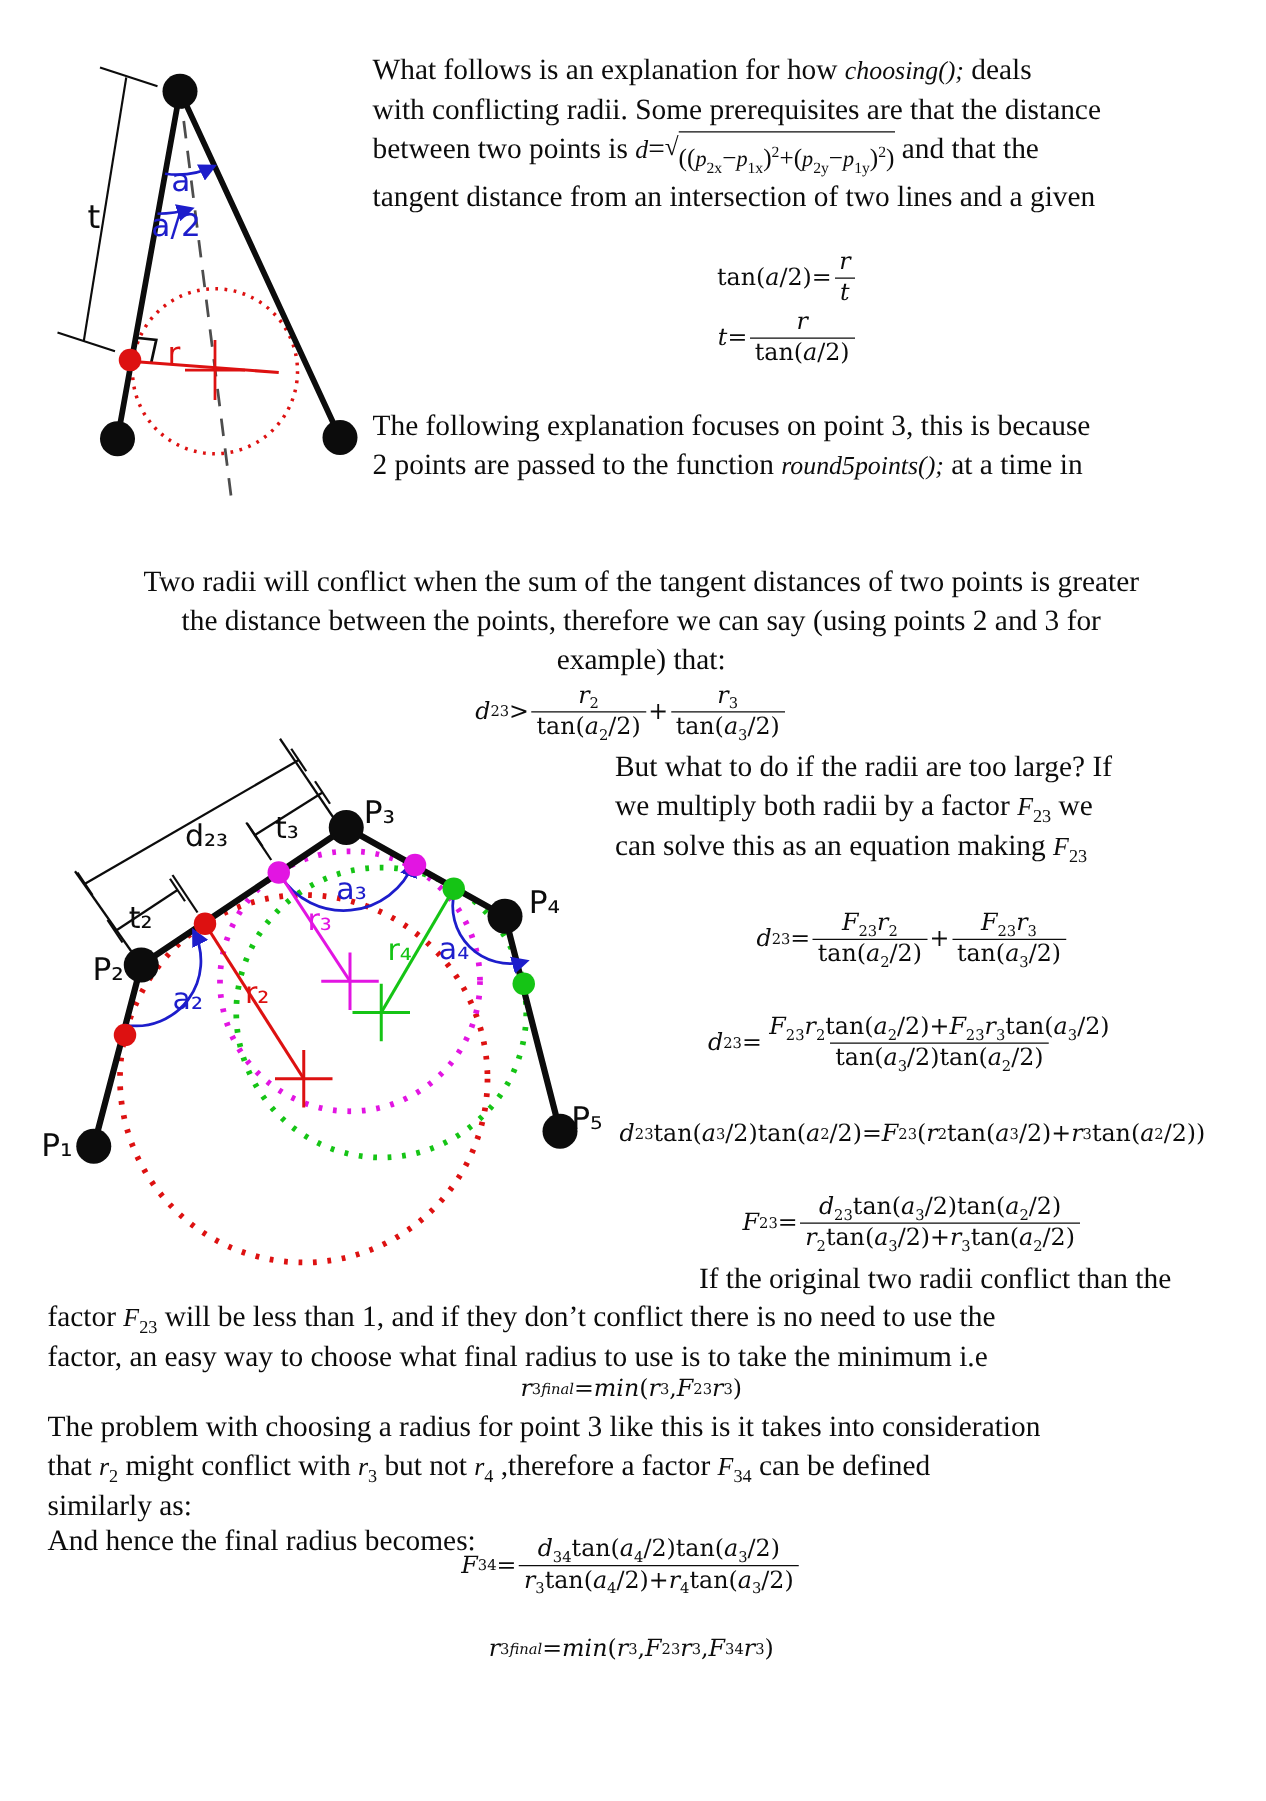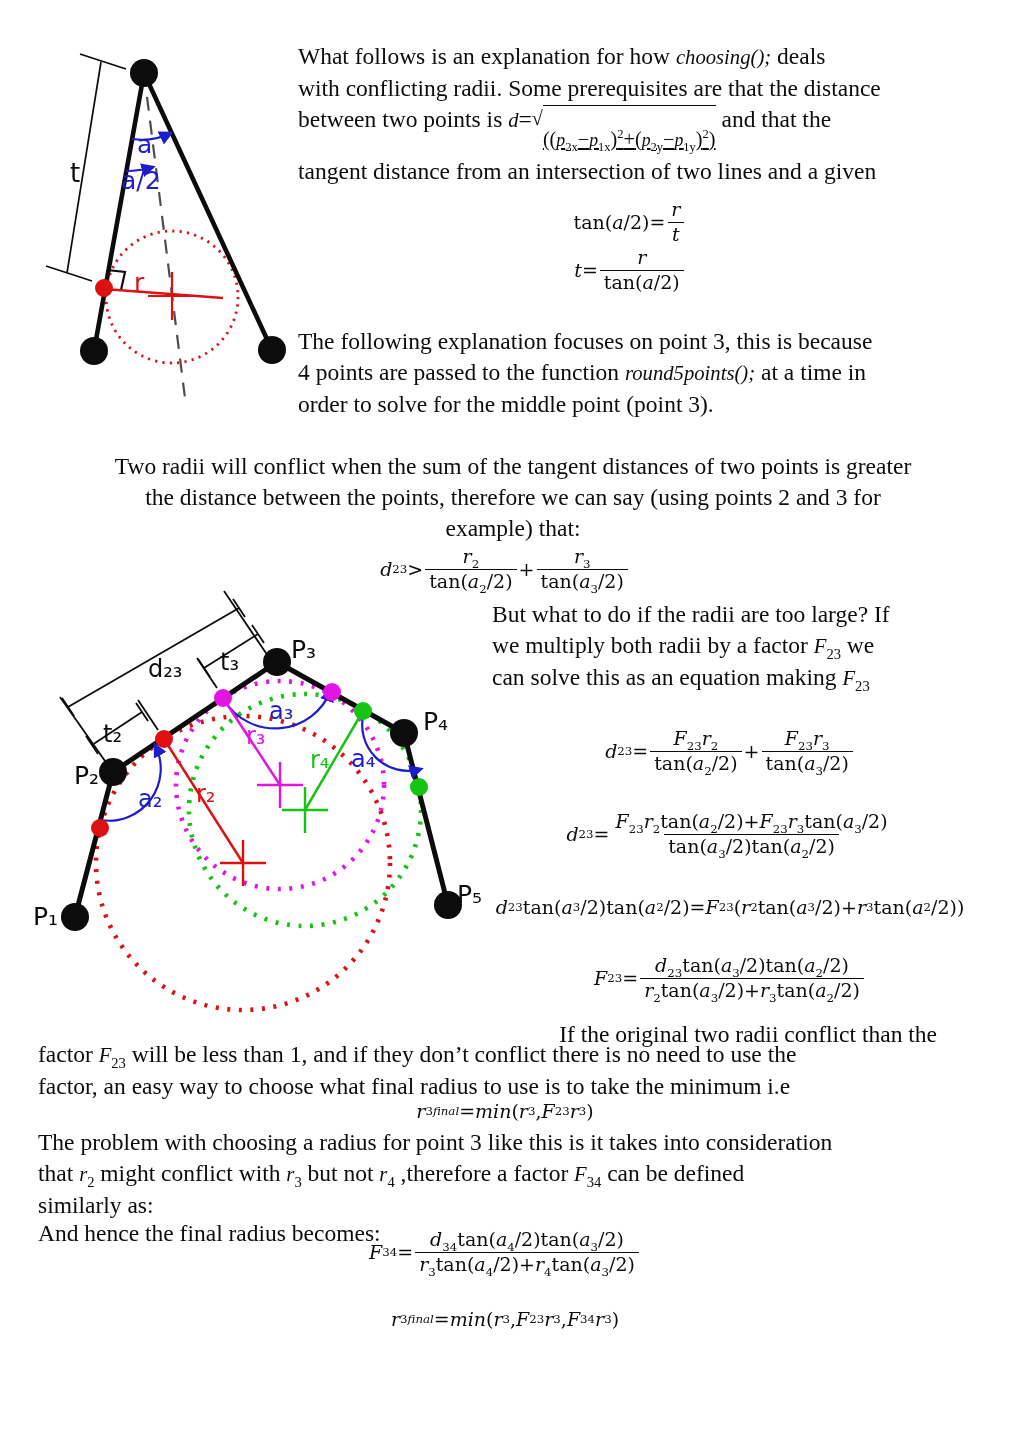--- a/index.html
+++ b/index.html
@@ -12,21 +12,21 @@
   sub{font-size:0.62em;line-height:0;}
   sup{font-size:0.62em;line-height:0;}
   sub.it,sup.it{font-style:italic;}
   .formula{position:absolute;font-family:"DejaVu Serif","DejaVu Sans",serif;font-size:19px;
            display:flex;align-items:center;justify-content:center;white-space:nowrap;}
   .frac{display:inline-flex;flex-direction:column;align-items:center;vertical-align:middle;margin:0 2px;}
   .frac .num,.frac .den{padding:0 4px;line-height:1.25;}
   .frac .den{border-top:1.5px solid var(--ink,#111);}
   .sqrt{display:inline-flex;align-items:flex-start;font-size:0.86em;}
   .sqrt-sign{transform:translateY(-2px);}
-  .sqrt-body{border-top:1.3px solid var(--ink,#111);padding-top:18px;text-decoration:underline;}
+  .sqrt-body{border-top:1.3px solid var(--ink,#111);padding-top:6px;}
   svg text{font-family:"DejaVu Sans","Liberation Sans",sans-serif;fill:var(--ink,#111);}
   .s-ink{stroke:var(--ink,#111);} .s-red{stroke:var(--red,#d11);} .s-mag{stroke:var(--magenta,#e1e);}
   .s-grn{stroke:var(--green,#1c1);} .s-blu{stroke:var(--blue,#22c);} .s-dash{stroke:var(--dash,#555);}
   .f-red{fill:var(--red,#d11);} .f-mag{fill:var(--magenta,#e1e);} .f-grn{fill:var(--green,#1c1);}
   .f-blu{fill:var(--blue,#22c);} .f-ink{fill:var(--ink,#111);}
   .t-blu{fill:var(--blue,#22c);} .t-red{fill:var(--red,#d11);} .t-mag{fill:var(--magenta,#e1e);} .t-grn{fill:var(--green,#1c1);}
   .nofill{fill:none;}
 </style>
 </head>
 <body>
@@ -88,22 +88,21 @@
       <span class="it">t</span>
       <span>=</span>
       <span class="frac">
         <span class="num"><span class="it">r</span></span>
         <span class="den"><span>tan(</span><span class="it">a</span><span>/2)</span></span>
       </span>
     </div>
 
   <div class="para" style="left:298px;top:326px;width:700px;">
       <div class="textline">The following explanation focuses on point 3, this is because</div>
-      <div class="textline"><span>4 points are passed to the function   </span><span class="it">round5points();</span><span>  at a time in</span></div>
-      <div class="textline">order to solve for the middle point (point 3).</div>
+      <div class="textline"><span>2 points are passed to the function   </span><span class="it">round5points();</span><span>  at a time in</span></div>
     </div>
 
   <div class="para" style="left:38px;top:451px;width:950px;text-align:center;">
       <div class="textline">Two radii will conflict when the sum of the tangent distances of two points is greater</div>
       <div class="textline">the distance between the points, therefore we can say (using points 2 and 3 for</div>
       <div class="textline">example) that:</div>
     </div>
 
   <div class="formula" style="left:355px;top:543px;width:300px;height:52px;">
       <span class="it">d</span>
@@ -178,21 +177,21 @@
   <div class="formula" style="left:580px;top:948px;width:300px;height:60px;">
       <span class="it">F</span>
       <sub>23</sub>
       <span>=</span>
       <span class="frac">
         <span class="num"><span class="it">d</span><sub>23</sub><span>tan(</span><span class="it">a</span><sub>3</sub><span>/2)tan(</span><span class="it">a</span><sub>2</sub><span>/2)</span></span>
         <span class="den"><span class="it">r</span><sub>2</sub><span>tan(</span><span class="it">a</span><sub>3</sub><span>/2)+</span><span class="it">r</span><sub>3</sub><span>tan(</span><span class="it">a</span><sub>2</sub><span>/2)</span></span>
       </span>
     </div>
 
-  <div class="para" style="left:482px;top:1008px;width:455px;text-align:right;margin-top:11px;">
+  <div class="para" style="left:482px;top:1008px;width:455px;text-align:right;">
       <div class="textline">If the original two radii conflict than the</div>
     </div>
   <div class="para" style="left:38px;top:1039px;width:950px;">
       <div class="textline"><span>factor  </span><span class="it">F</span><sub>23</sub><span>  will be less than 1, and if they don’t conflict there is no need to use the</span></div>
       <div class="textline">factor, an easy way to choose what final radius to use is to take the minimum i.e</div>
     </div>
 
   <div class="formula" style="left:355px;top:1097px;width:300px;height:28px;">
       <span class="it">r</span>
       <sub>3</sub>

